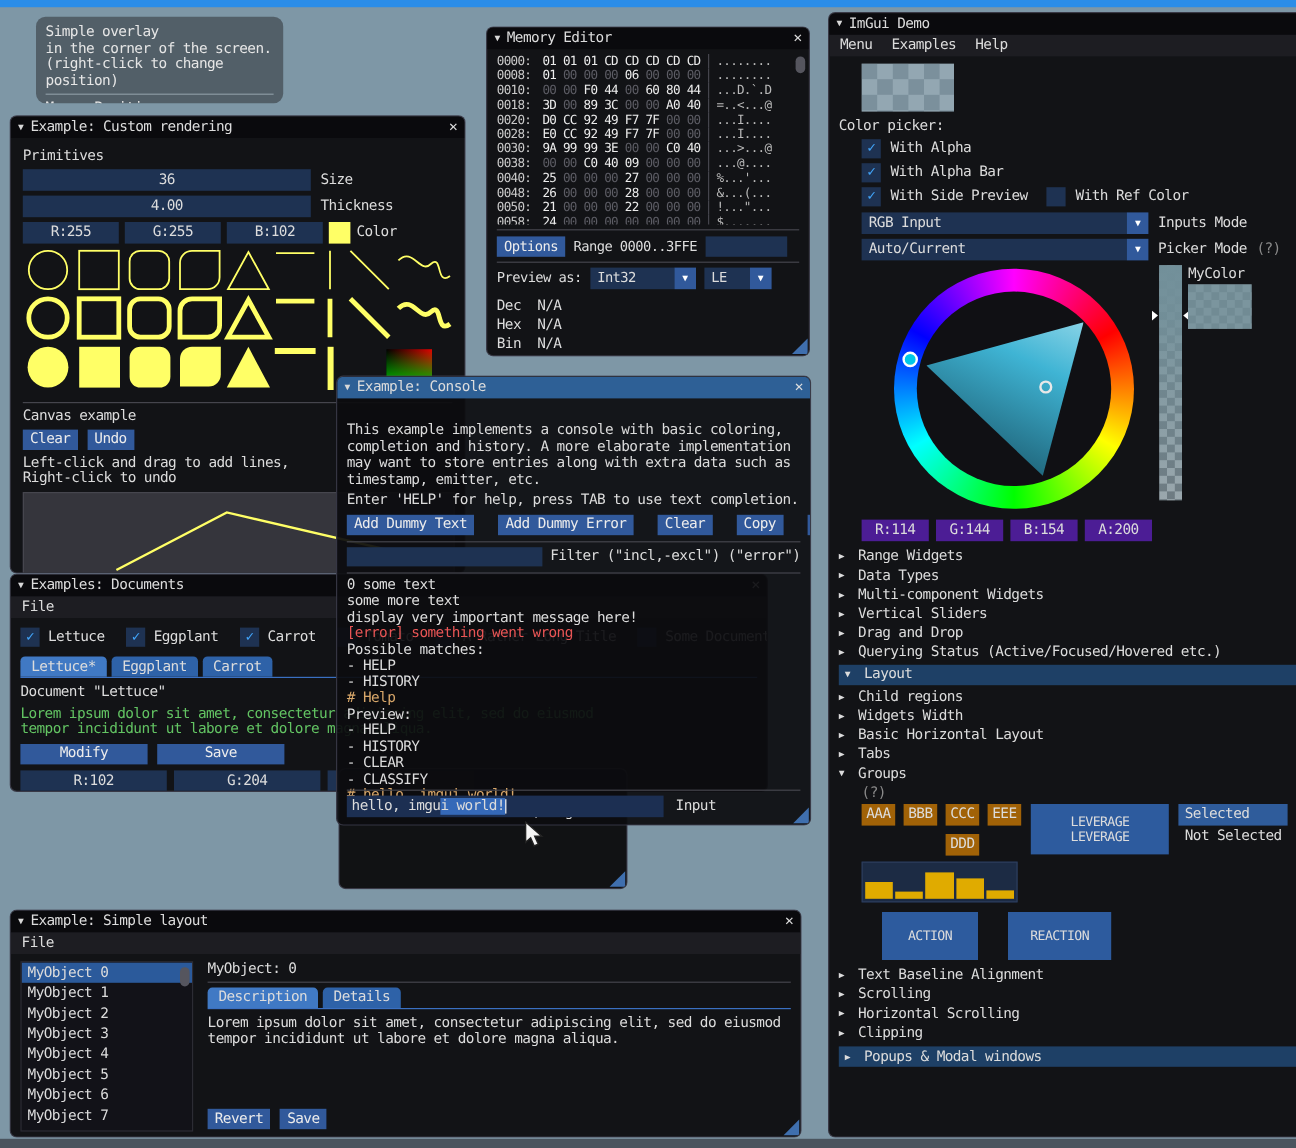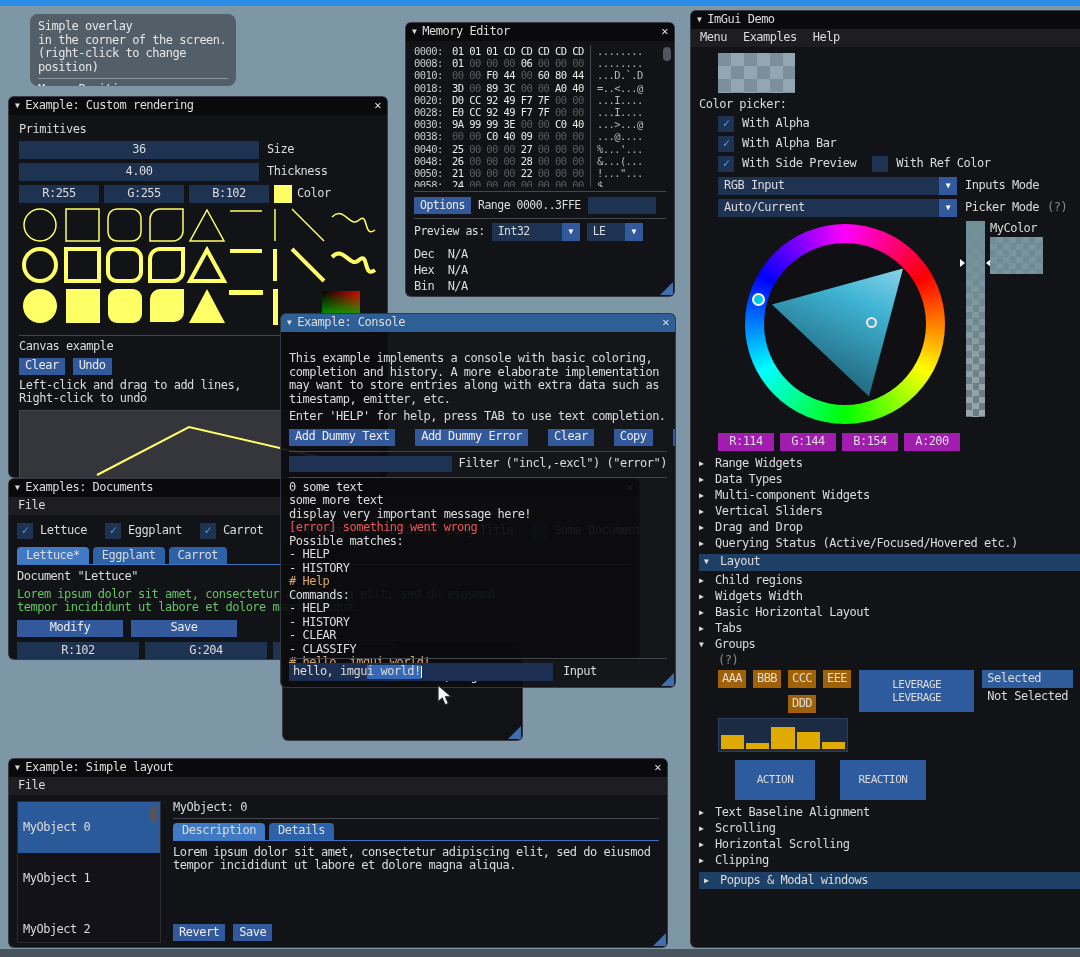--- a/index.html
+++ b/index.html
@@ -81,21 +81,21 @@
   .tab.active{background:#4079c4;}
   .green{color:#63c463;}
 
   
   .hiddenwin{left:282px;top:640px;width:241px;height:101px;background:rgba(13,13,16,0.97);}
 
   
   .slayout{left:8px;top:758px;width:660px;height:190px;}
   .slayout .body{display:flex;padding:6px 8px;gap:12px;}
   .listbox{width:142px;height:140px;background:#121218;border:1px solid #2c2c34;position:relative;overflow:hidden;}
-  .list-item{height:31px;display:flex;align-items:center;padding:10px 5px;}
+  .list-item{height:17px;display:flex;align-items:center;padding:0 5px;}
   .list-item.sel{background:#2b5a9b;}
   .rpane{flex:1;position:relative;}
 
   
   .demo{left:690px;top:10px;width:392px;height:938px;border-radius:6px 0 0 6px;}
   .demo .content{padding:4px 8px 0 8px;}
   .indent{margin-left:19px;}
   .checker{background-image:conic-gradient(#93a7b2 25%,#7b909c 0 50%,#93a7b2 0 75%,#7b909c 0);
            background-size:26px 26px;}
   .checker-sm{background-image:conic-gradient(#9aa7ad 25%,#6e7b82 0 50%,#9aa7ad 0 75%,#6e7b82 0);
@@ -111,21 +111,21 @@
                box-sizing:border-box;background:#00c8e8;}
   .tri-marker{position:absolute;width:11px;height:11px;border:2px solid #e8e8e8;border-radius:50%;
               box-sizing:border-box;background:transparent;}
   .alpha-bar{position:absolute;left:248px;top:0;width:19px;height:196px;}
   .alpha-overlay{position:absolute;inset:0;background:linear-gradient(to bottom,rgba(114,144,154,1) 0%,rgba(114,144,154,0.9) 22%,rgba(114,144,154,0) 100%);}
   .alpha-arrow-l{position:absolute;left:-6px;top:38px;width:0;height:0;border-top:4px solid transparent;border-bottom:4px solid transparent;border-left:5px solid #fff;}
   .alpha-arrow-r{position:absolute;right:-6px;top:38px;width:0;height:0;border-top:4px solid transparent;border-bottom:4px solid transparent;border-right:5px solid #fff;}
   .mycolor-swatch{position:absolute;left:272px;top:16px;width:53px;height:37px;}
   .mycolor-overlay{position:absolute;inset:0;background:rgba(114,144,154,0.78);}
   .rgba-row{display:flex;gap:6px;margin-top:6px;}
-  .rgba-box{width:56px;height:18px;background:#a21caf;display:flex;align-items:center;justify-content:center;}
+  .rgba-box{width:56px;height:18px;background:#4c1d95;display:flex;align-items:center;justify-content:center;}
   .defbtn{display:flex;align-items:center;background:#31599b;height:17px;padding:0 6px;margin-top:4px;width:fit-content;}
   .grp-btn{width:28px;height:18px;background:#a16207;display:inline-flex;align-items:center;justify-content:center;}
   .histo{width:130px;height:34px;background:#1c2b44;border:1px solid #2c3d5c;display:flex;align-items:flex-end;gap:2px;padding:2px;box-sizing:border-box;margin-top:5px;}
   .histo .bar{flex:1;background:var(--plot,#e0ab00);}
   .bigbtn{height:40px;background:#2d5b9e;display:inline-flex;align-items:center;justify-content:center;padding:0 10px;font-size:11px;}
   .sel-list{width:96px;}
   .sel-item{height:18px;display:flex;align-items:center;padding:0 5px;white-space:nowrap;}
   .sel-item.on{background:#2f5c9b;}
 
   .cursor{position:absolute;left:437px;top:684px;z-index:99;}
@@ -409,21 +409,21 @@
       <div class="sep" style="margin:5px 0 3px 0;"></div>
       <div id="console-log" style="height:208px;overflow:hidden;">
           <div class="log-normal">0 some text</div>
           <div class="log-normal">some more text</div>
           <div class="log-normal">display very important message here!</div>
           <div class="log-error">[error] something went wrong</div>
           <div class="log-normal">Possible matches:</div>
           <div class="log-normal">- HELP</div>
           <div class="log-normal">- HISTORY</div>
           <div class="log-command"># Help</div>
-          <div class="log-normal">Commands:</div>
+          <div class="log-normal">Preview:</div>
           <div class="log-normal">- HELP</div>
           <div class="log-normal">- HISTORY</div>
           <div class="log-normal">- CLEAR</div>
           <div class="log-normal">- CLASSIFY</div>
           <div class="log-command"># hello, imgui world!</div>
           <div class="log-normal">Unknown command: 'hello, imgui world!'</div>
         </div>
       <div class="sep" style="position:absolute;left:8px;right:8px;bottom:28px;margin:0;"></div>
       <div class="console-input-row">
         <div class="console-input"><span>hello, imgu</span><span class="selhl">i world!</span><span class="caret"></span></div>

